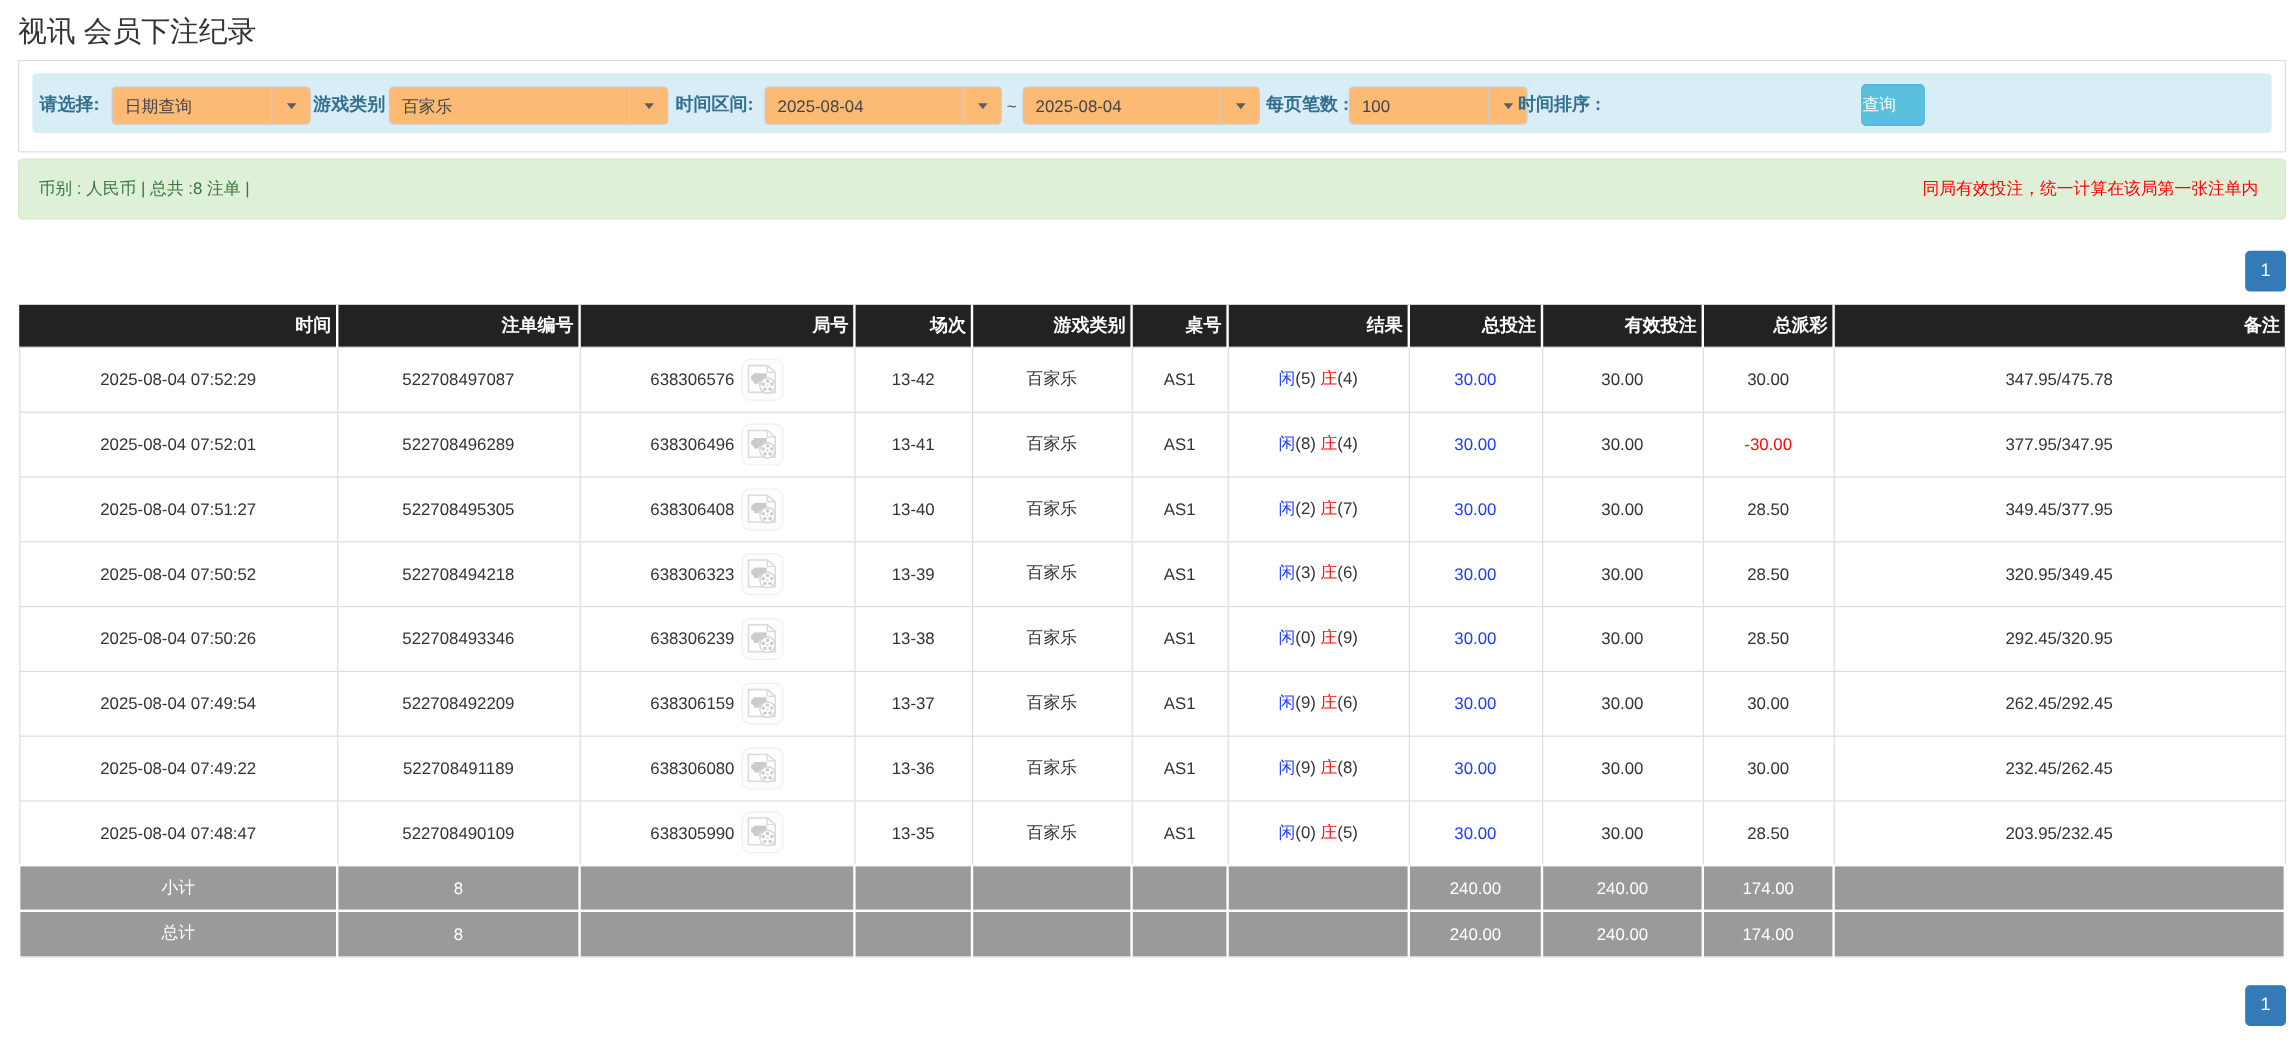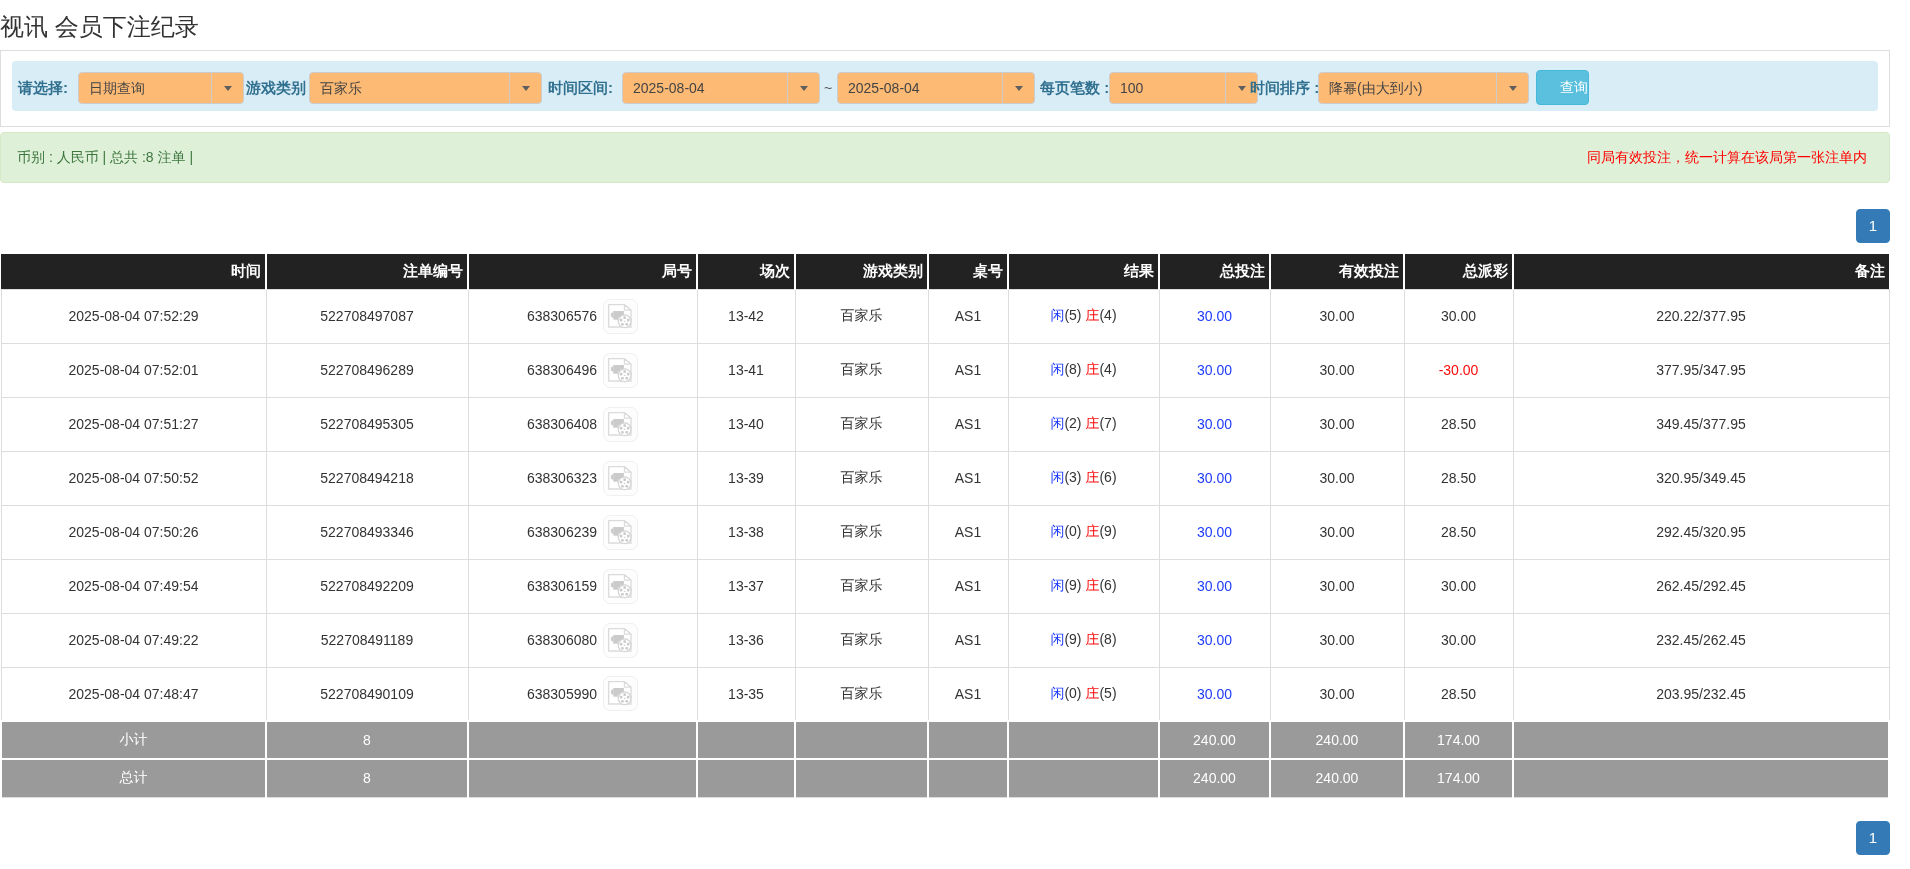--- a/index.html
+++ b/index.html
@@ -1,28 +1,28 @@
 <!DOCTYPE html>
 <html><head>
 <meta charset="utf-8">
 <style>
   * { box-sizing: border-box; }
   html,body { margin:0; padding:0; background:#fff; }
   body { font-family: "Liberation Sans", sans-serif; font-size:14px; color:#333; width:1910px; height:869px; overflow:hidden; }
-  .page { width:1890px; }
+  .page { margin-left:15px; width:1890px; }
   .page-title { margin:13px 0 10px 0; font-size:24px; line-height:27px; color:#333; font-weight:normal; }
   .filter-panel { border:1px solid #ddd; border-radius:0; background:#fff; padding:10px 11px 15px 11px; }
   .filter-bar { position:relative; height:50px; background:#d9edf7; border-radius:4px; }
   .flabel { position:absolute; top:2px; line-height:50px; font-weight:bold; font-size:15px; color:#31708f; white-space:nowrap; }
   .combo { position:absolute; top:11px; height:32px; background:#fdba74; border:1px solid #ccc; border-radius:4px; display:flex; overflow:hidden; }
   .combo-text { flex:1; padding:0 10px; line-height:30px; font-size:14px; color:#444; white-space:nowrap; overflow:hidden; }
   .combo-arrow { width:32px; border-left:1px solid #ccc; display:flex; align-items:center; justify-content:center; flex:none; }
   .combo-arrow i { display:block; width:0; height:0; border-left:4px solid transparent; border-right:4px solid transparent; border-top:5px solid #5e5e5e; }
   .tilde { position:absolute; top:2px; line-height:50px; color:#555; font-size:14px; }
-  .search-btn { position:absolute; top:9px; height:35px; width:53px; background:#5bc0de; border:1px solid #46b8da; border-radius:4px; color:#fff; font-size:14px; font-family:inherit; text-align:right; padding:0; cursor:pointer; }
+  .search-btn { position:absolute; top:9px; height:35px; width:53px; background:#5bc0de; border:1px solid #46b8da; border-radius:4px; color:#fff; font-size:14px; font-family:inherit; text-align:left; padding:0; cursor:pointer; }
   .alert-bar { margin-top:5px; height:51px; background:#dff0d8; border:1px solid #d6e9c6; border-radius:4px; display:flex; align-items:center; justify-content:space-between; padding:0 22px 0 16px; }
   .summary-left { color:#3c763d; font-size:14px; }
   .summary-right { color:#ff0000; font-size:14px; }
   .pager { display:flex; justify-content:flex-end; }
   .pager-top { margin-top:26px; }
   .pager-bottom { margin-top:23px; }
   .page-num { display:block; width:34px; height:34px; background:#337ab7; border:1px solid #337ab7; border-radius:4px; color:#fff; text-align:center; line-height:32px; font-size:15px; text-decoration:none; }
   table.records { margin-top:11px; width:1890px; table-layout:fixed; border-collapse:collapse; }
   .records th { background:#222; color:#fff; font-size:15px; font-weight:bold; height:35px; padding:0 4px; border-right:2px solid #fff; text-align:right; }
   .records th:last-child { border-right:none; }
@@ -75,26 +75,20 @@
           </span>
       </div>
       <span class="flabel" style="left:1028px">每页笔数 :</span>
       <div class="combo" style="left:1097px;width:149px">
         <span class="combo-text">100</span>
         <span class="combo-arrow">
             <i></i>
           </span>
       </div>
       <span class="flabel" style="left:1238px">时间排序 :</span>
-      <div class="combo" style="left:1306px;width:211px">
-        <span class="combo-text">降幂(由大到小)</span>
-        <span class="combo-arrow">
-            <i></i>
-          </span>
-      </div>
       <button class="search-btn" style="left:1524px">查询</button>
     </div>
   </div>
 
   <div class="alert-bar">
     <span class="summary-left">币别 : 人民币 | 总共 :8 注单 |</span>
     <span class="summary-right">同局有效投注，统一计算在该局第一张注单内</span>
   </div>
 
   <div class="pager pager-top">
@@ -153,21 +147,21 @@
                 </svg>
               </button>
             </span></td>
           <td>13-42</td>
           <td>百家乐</td>
           <td>AS1</td>
           <td><span class="res-blue">闲</span><span class="res-dark">(5)</span> <span class="res-red">庄</span><span class="res-dark">(4)</span></td>
           <td><a class="bet-link" href="#">30.00</a></td>
           <td>30.00</td>
           <td><span class="pos">30.00</span></td>
-          <td>220.22/377.95</td>
+          <td>347.95/475.78</td>
         </tr>
         <tr>
           <td>2025-08-04 07:52:01</td>
           <td>522708496289</td>
           <td><span class="round-wrap">
               <span class="round-no">638306496</span>
               <button class="video-btn">
                 <svg width="27" height="27" viewBox="0 0 27 27">
                   <path d="M1.7 1.7 H17.4 L24 7.2 V24 H1.7 Z" fill="#ffffff" stroke="#dbdbdb" stroke-width="1.3"></path>
                   <path d="M17.4 1.7 V7.2 H24 Z" fill="#ffffff" stroke="#dbdbdb" stroke-width="1.2" stroke-linejoin="round"></path>

